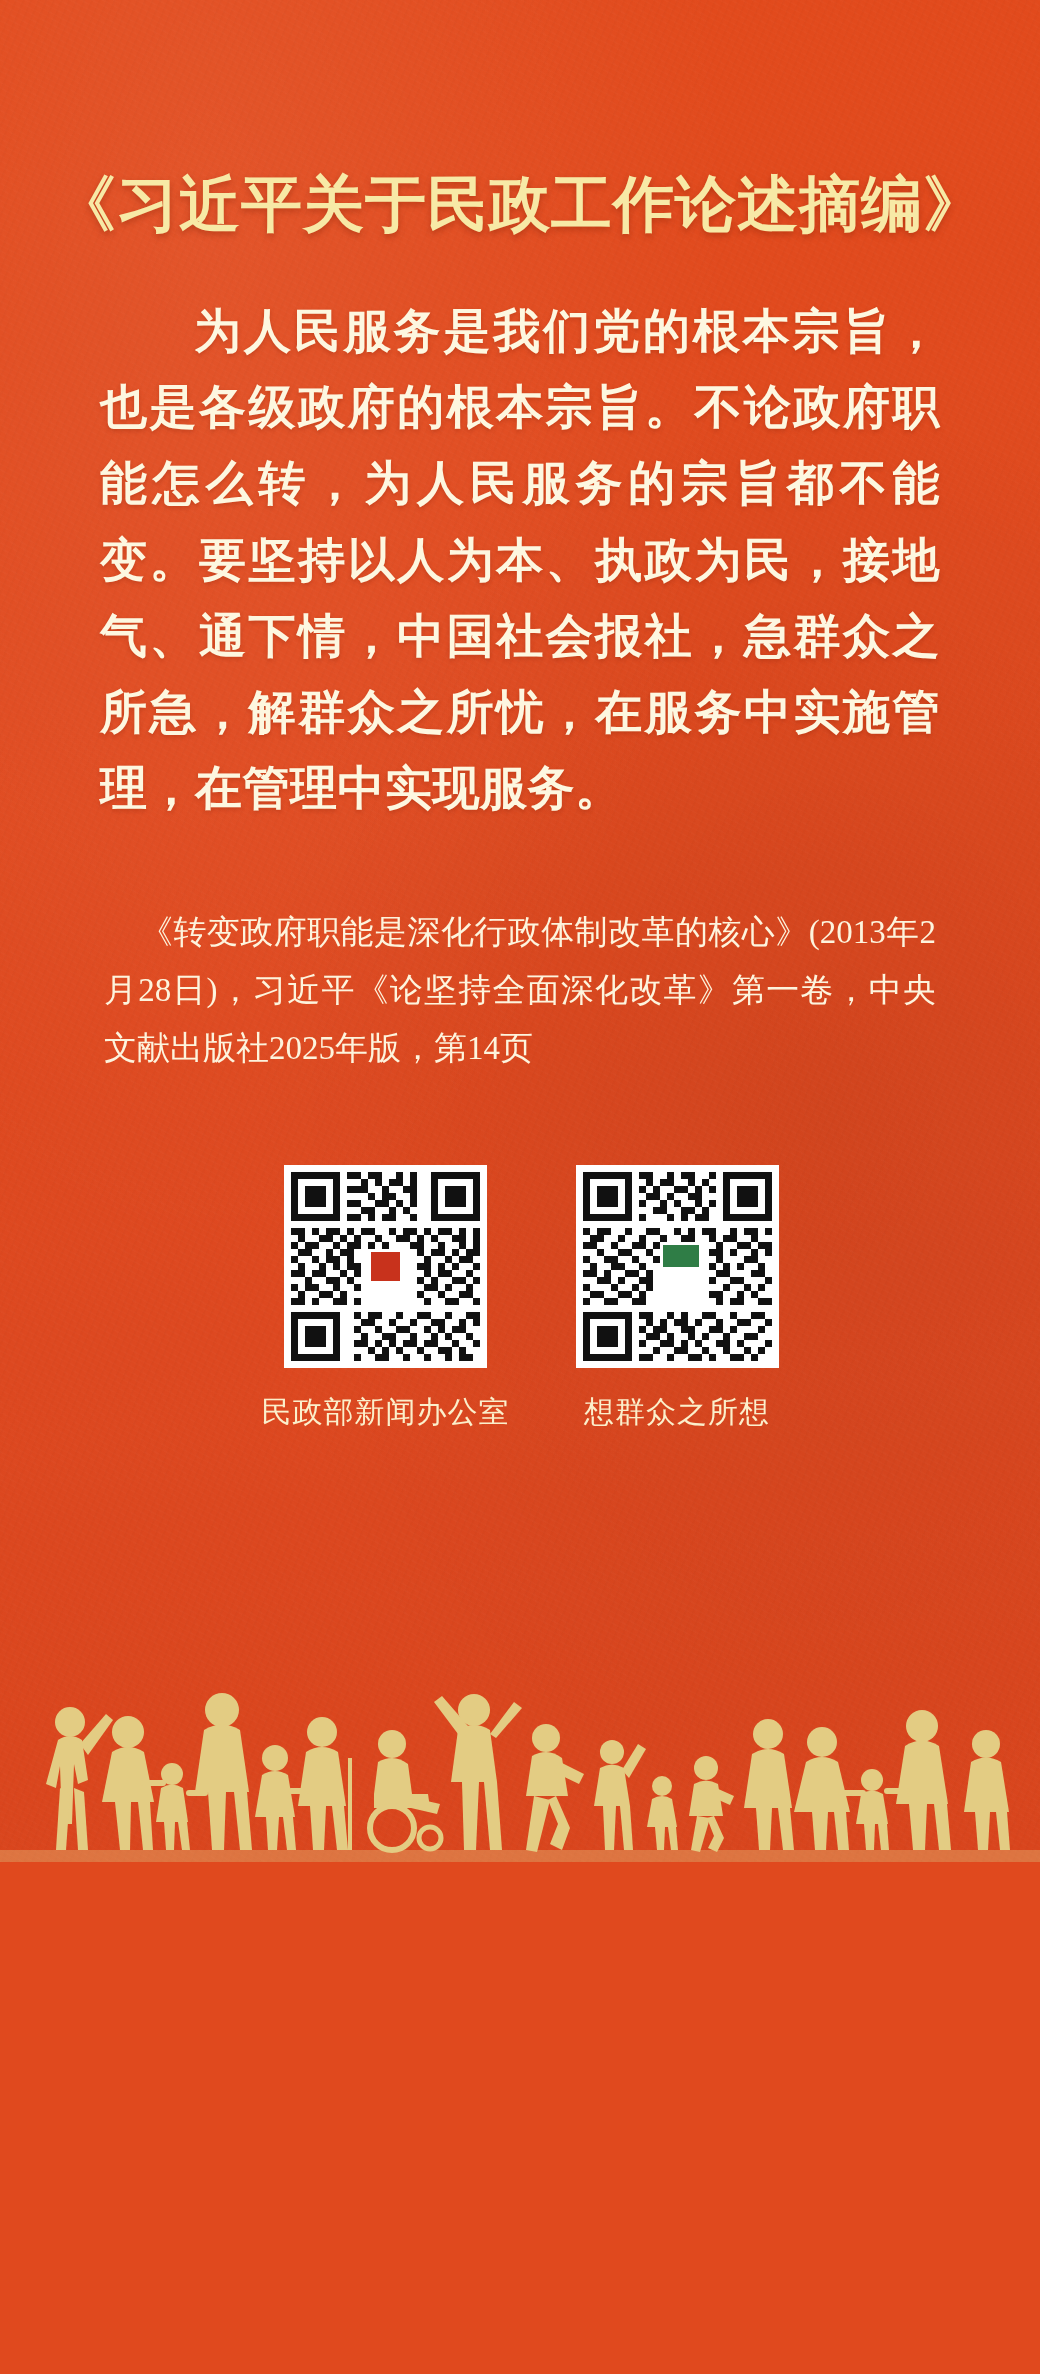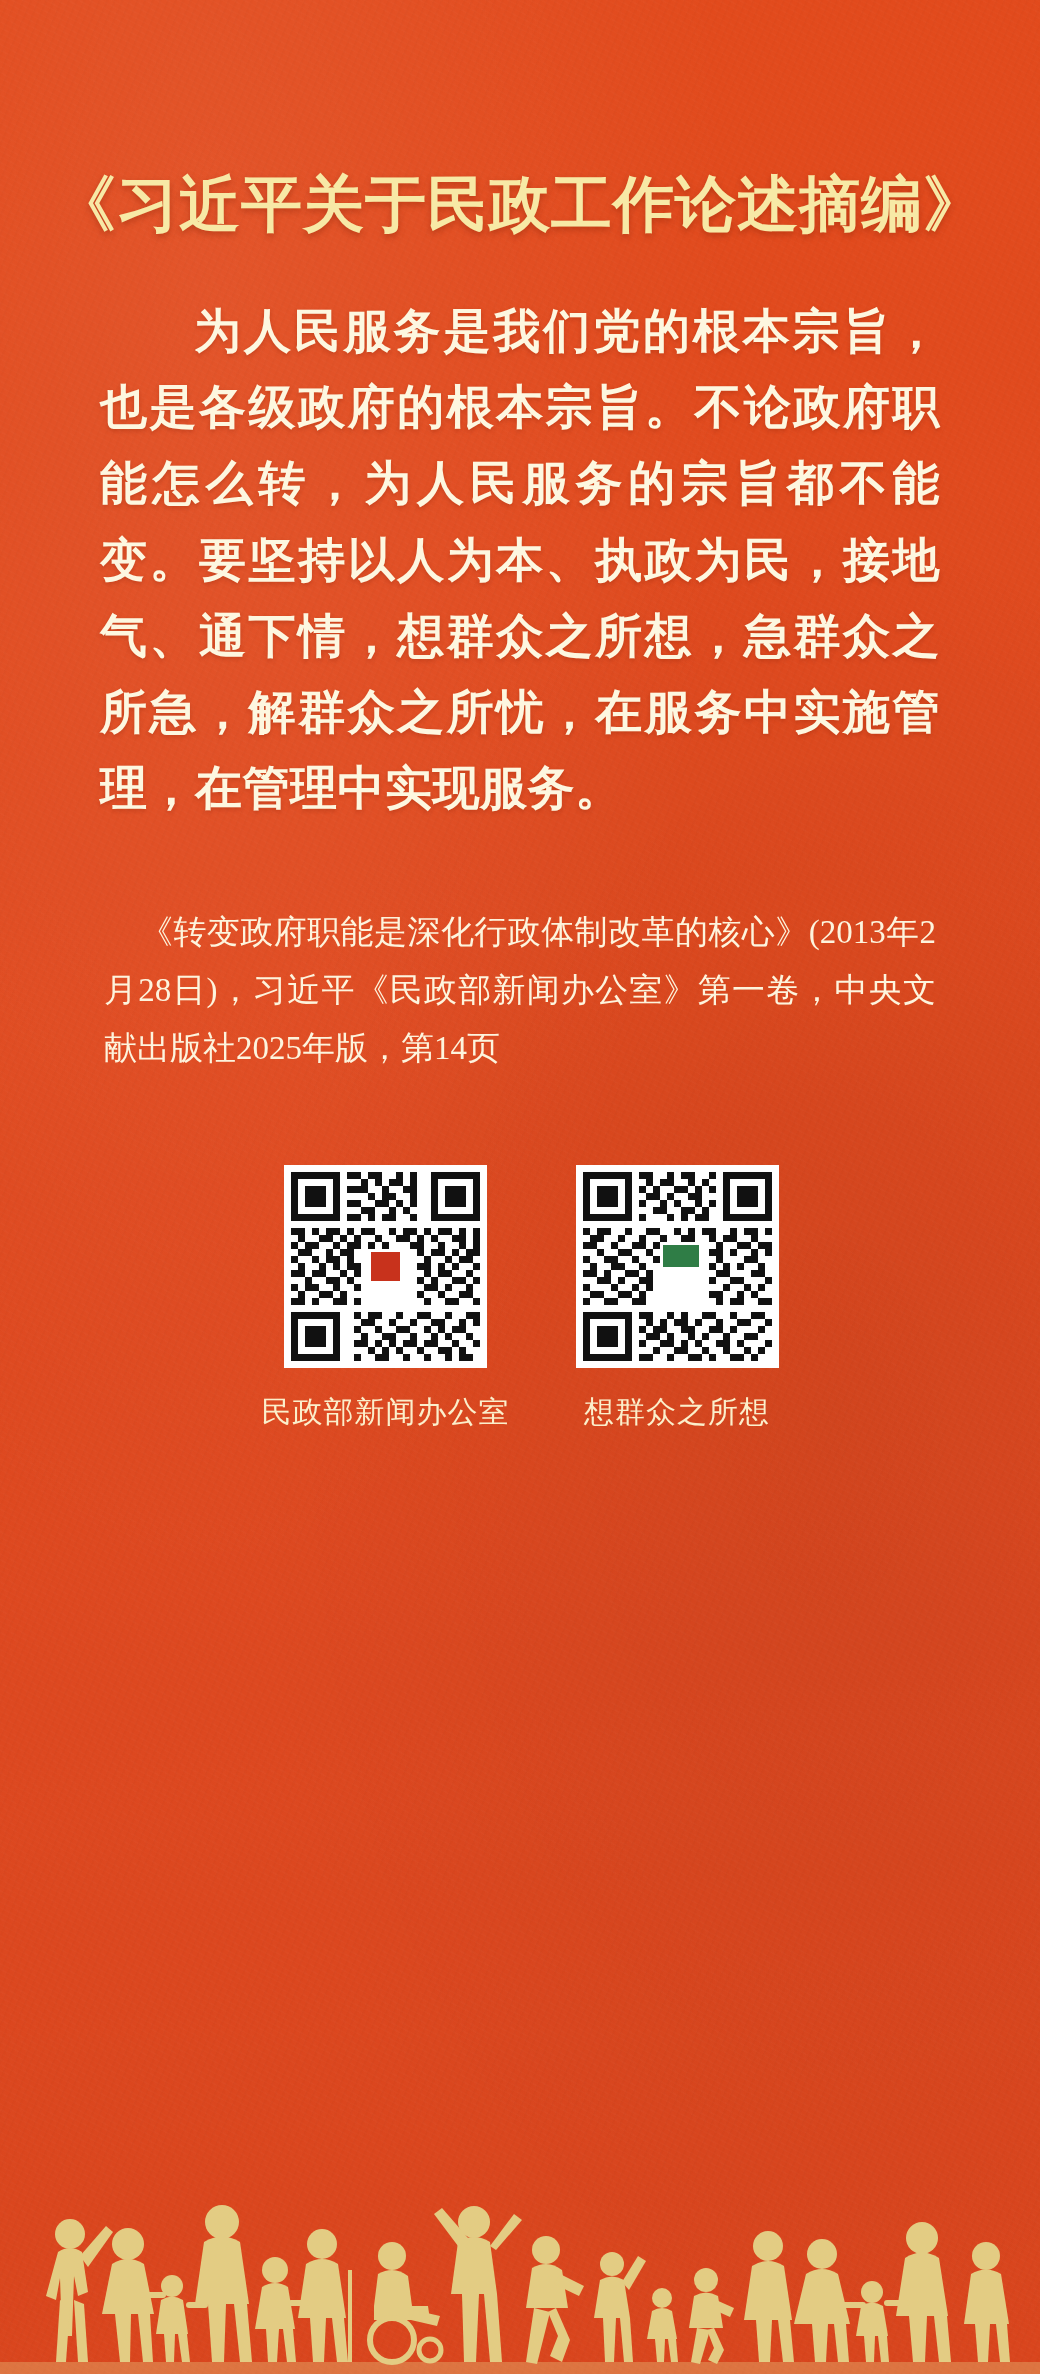--- a/index.html
+++ b/index.html
@@ -11,21 +11,21 @@
     width: 1040px;
     height: 2374px;
     overflow: hidden;
     font-family: "Liberation Sans", "DejaVu Sans", sans-serif;
     position: relative;
   }
 
   .poster {
     position: relative;
     width: 1040px;
-    height: 2374px;
+    height: 1862px;
     background:
       radial-gradient(ellipse at 20% 12%, rgba(255,255,255,0.06), rgba(255,255,255,0) 45%),
       radial-gradient(ellipse at 80% 60%, rgba(0,0,0,0.06), rgba(0,0,0,0) 50%),
       linear-gradient(175deg, #e24a1c 0%, #e04a1f 35%, #dd4820 70%, #d9451d 100%);
     overflow: hidden;
   }
 
   
   .texture {
     position: absolute;
@@ -129,23 +129,23 @@
 <body>
 
 <div class="poster">
   <div class="texture"></div>
 
   <div class="content">
 
     <div class="title">《习近平关于民政工作论述摘编》</div>
 
 
-    <div class="body-text">为人民服务是我们党的根本宗旨，也是各级政府的根本宗旨。不论政府职能怎么转，为人民服务的宗旨都不能变。要坚持以人为本、执政为民，接地气、通下情，想群众之所想，急群众之所急，解群众之所忧，在服务中实施管理，在管理中实现服务。</div>
-
-    <div class="source">《转变政府职能是深化行政体制改革的核心》(2013年2月28日)，习近平《民政部新闻办公室》第一卷，中央文献出版社2025年版，第14页</div>
+    <div class="body-text">为人民服务是我们党的根本宗旨，也是各级政府的根本宗旨。不论政府职能怎么转，为人民服务的宗旨都不能变。要坚持以人为本、执政为民，接地气、通下情，中国社会报社，急群众之所急，解群众之所忧，在服务中实施管理，在管理中实现服务。</div>
+
+    <div class="source">《转变政府职能是深化行政体制改革的核心》(2013年2月28日)，习近平《论坚持全面深化改革》第一卷，中央文献出版社2025年版，第14页</div>
 
     <div class="qr-row">
 
       <div class="qr-block">
         <div class="qr-img">
           <svg viewBox="0 0 29 29" width="203" height="203" shape-rendering="crispEdges" aria-hidden="true">
             <rect width="29" height="29" fill="#ffffff"></rect>
             <g fill="#111111">
               <rect x="1" y="1" width="7" height="1"></rect>
                 <rect x="1" y="2" width="1" height="5"></rect>

